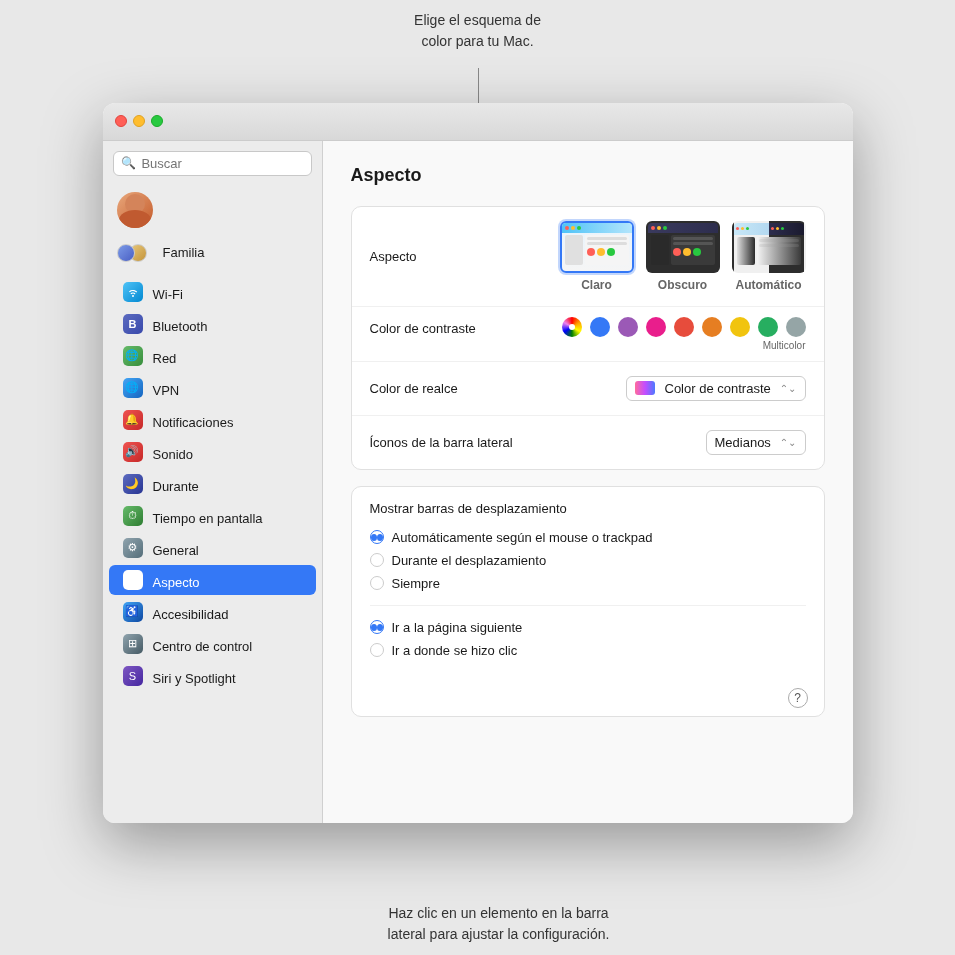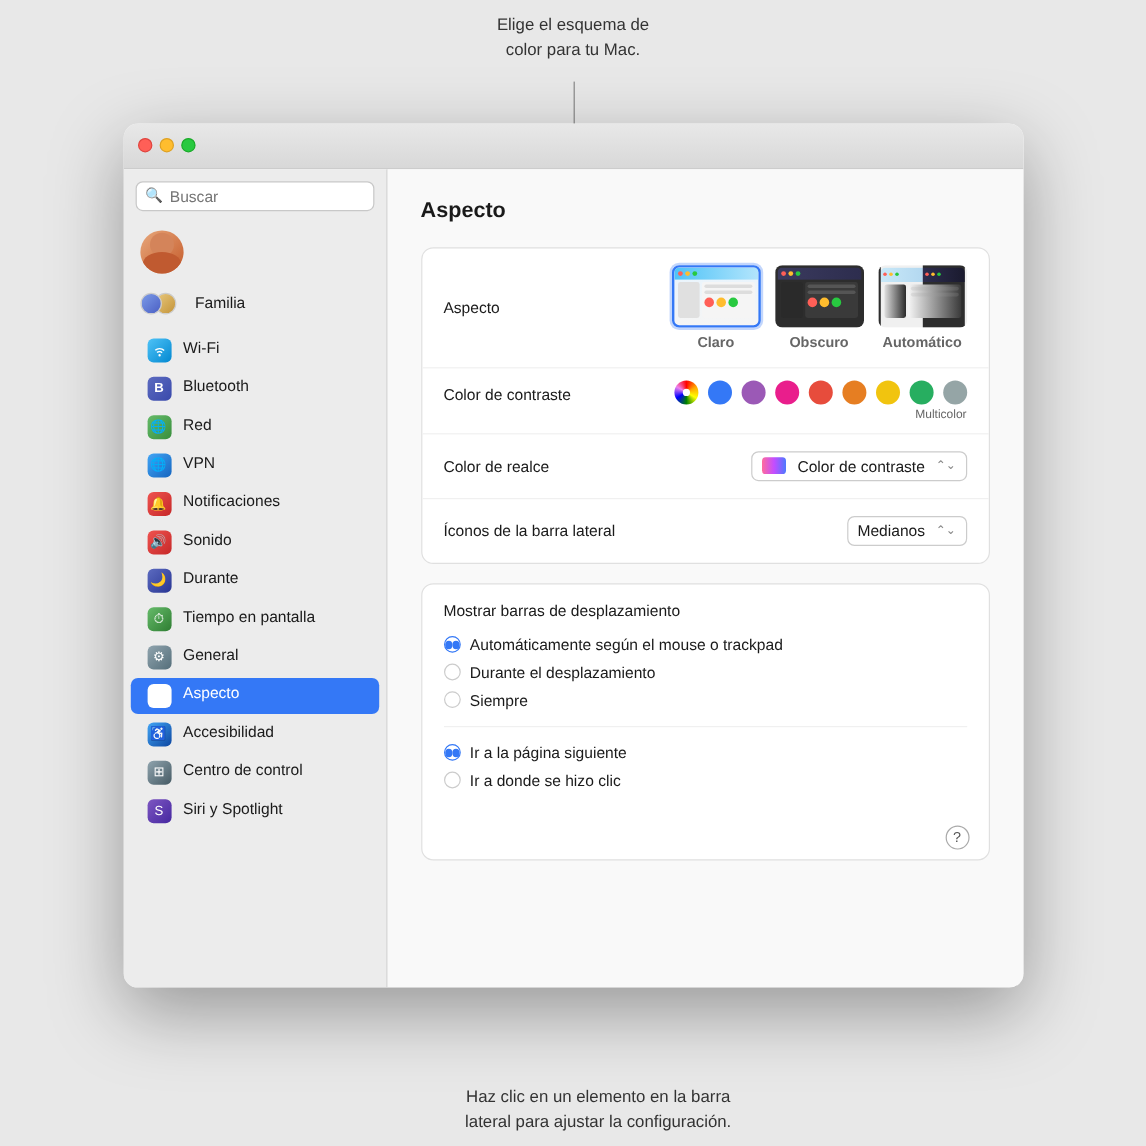--- a/index.html
+++ b/index.html
@@ -209,21 +209,21 @@
       width: 18px;
       height: 18px;
       border-radius: 50%;
       border: 1px solid #ccc;
     }
     .fav1 { background: linear-gradient(135deg, #7c9be8, #4a5fc4); margin-right: -6px; z-index: 1; }
     .fav2 { background: linear-gradient(135deg, #e8c87c, #c4943a); }
 
     .sidebar-item {
       display: flex;
-      align-items: flex-start;
+      align-items: flex-end;
       gap: 10px;
       padding: 5px 14px;
       font-size: 13px;
       color: #1a1a1a;
       cursor: pointer;
       border-radius: 6px;
       margin: 1px 6px;
     }
 
     .sidebar-item.active {

